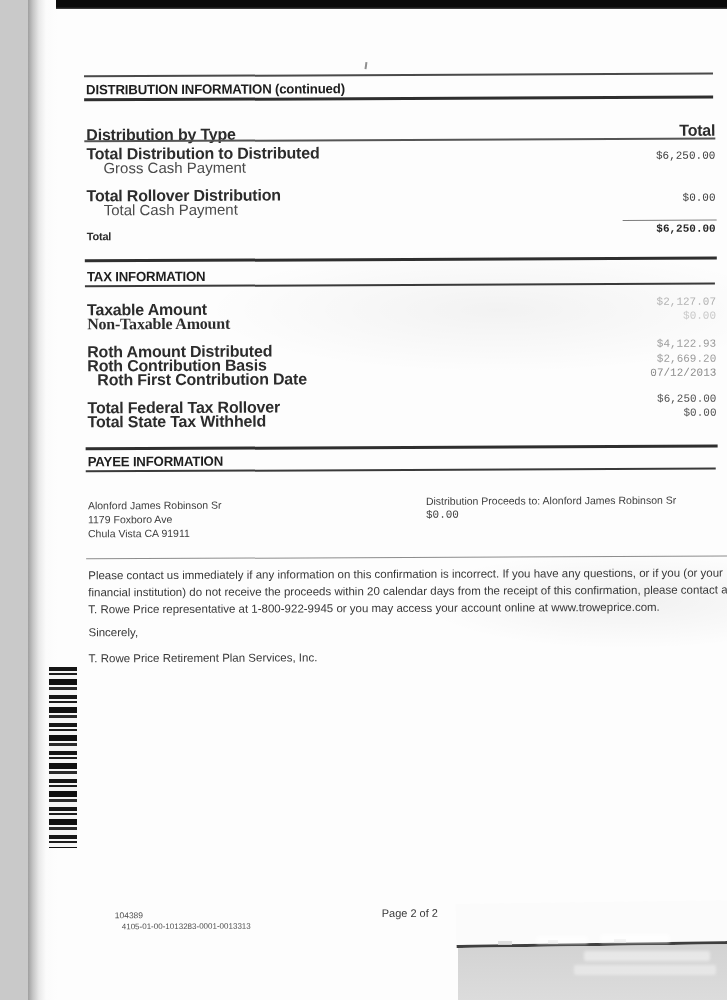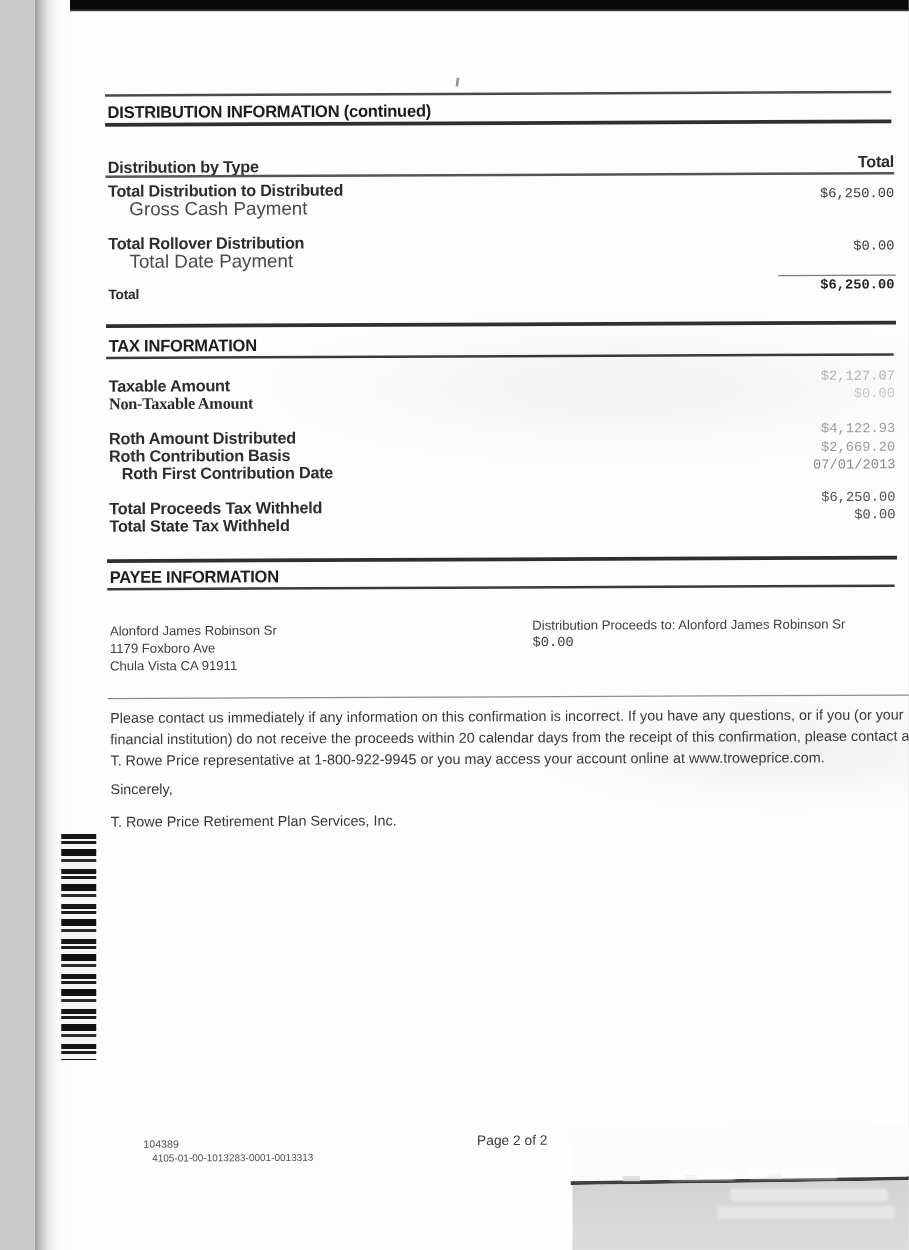--- a/index.html
+++ b/index.html
@@ -33,21 +33,21 @@
     background:#fbfbfb;
     border-bottom:3px solid #3f3f3f;
     border-bottom-right-radius:30px;
     transform:rotate(-0.8deg);
   }
   .line-gap{position:absolute;height:4px;background:#d8d8d8;opacity:.85;}
   .ghost{position:absolute;background:rgba(255,255,255,0.65);filter:blur(1.4px);border-radius:2px;}
   
   .content{position:absolute;left:0;top:0;width:727px;height:1000px;transform:rotate(-0.25deg);transform-origin:370px 300px;}
   .rule{position:absolute;background:#3c3c3c;}
-  .lbl{position:absolute;font-weight:bold;font-size:13px;letter-spacing:-0.2px;color:#2c2c2c;white-space:nowrap;}
+  .lbl{position:absolute;font-weight:bold;font-size:16px;letter-spacing:-0.2px;color:#2c2c2c;white-space:nowrap;}
   .sub{position:absolute;font-size:15px;color:#4a4a4a;white-space:nowrap;}
   .val{position:absolute;right:39px;font-family:"Liberation Mono", monospace;font-size:11px;color:#3a3a3a;white-space:nowrap;text-align:right;}
   .heading{position:absolute;font-weight:bold;font-size:13.5px;letter-spacing:-0.2px;color:#1d1d1d;white-space:nowrap;transform:scaleX(0.98);transform-origin:left;}
   .faint1{color:#b2b2b2;}
   .faint2{color:#c8c8c8;}
   .mid1{color:#9b9b9b;}
   .mid2{color:#8a8a8a;}
   .dark{color:#4f4f4f;}
   .bold{font-weight:bold;color:#262626;}
   .addr{position:absolute;font-size:10.5px;color:#3d3d3d;white-space:nowrap;}
@@ -88,21 +88,21 @@
 
       <div class="lbl" style="left:59px;top:125px;">Distribution by Type</div>
       <div class="lbl" style="right:39px;top:123px;">Total</div>
       <div class="rule" style="left:57px;top:139px;width:631px;height:1.5px;background:#555;"></div>
 
       <div class="lbl" style="left:59px;top:144px;">Total Distribution to Distributed</div>
       <div class="sub" style="left:76px;top:158px;">Gross Cash Payment</div>
       <div class="val" style="top:151px;">$6,250.00</div>
 
       <div class="lbl" style="left:59px;top:186px;">Total Rollover Distribution</div>
-      <div class="sub" style="left:76px;top:200px;">Total Date Payment</div>
+      <div class="sub" style="left:76px;top:200px;">Total Cash Payment</div>
       <div class="val" style="top:193px;">$0.00</div>
 
       <div class="rule" style="left:595px;top:221px;width:94px;height:1.2px;background:#7d7d7d;"></div>
       <div class="lbl" style="left:59px;top:229px;font-size:11px;">Total</div>
       <div class="val bold" style="top:224px;">$6,250.00</div>
     </div>
 
     <div>
       <div class="rule" style="left:57px;top:258px;width:632px;height:2.5px;background:#2f2f2f;"></div>
       <div class="heading" style="left:59px;top:268px;">TAX INFORMATION</div>
@@ -114,23 +114,23 @@
       <div class="lbl" style="left:59px;top:314px;font-family:Liberation Serif, serif;">Non-Taxable Amount</div>
       <div class="val faint2" style="top:311px;">$0.00</div>
 
       <div class="lbl" style="left:59px;top:342px;">Roth Amount Distributed</div>
       <div class="val mid1" style="top:339px;">$4,122.93</div>
 
       <div class="lbl" style="left:59px;top:356px;">Roth Contribution Basis</div>
       <div class="val mid1" style="top:354px;">$2,669.20</div>
 
       <div class="lbl" style="left:59px;top:370px;padding-left:10px;">Roth First Contribution Date</div>
-      <div class="val mid2" style="top:368px;">07/01/2013</div>
+      <div class="val mid2" style="top:368px;">07/12/2013</div>
 
-      <div class="lbl" style="left:59px;top:398px;">Total Proceeds Tax Withheld</div>
+      <div class="lbl" style="left:59px;top:398px;">Total Federal Tax Rollover</div>
       <div class="val dark" style="top:394px;">$6,250.00</div>
 
       <div class="lbl" style="left:59px;top:412px;">Total State Tax Withheld</div>
       <div class="val dark" style="top:408px;">$0.00</div>
     </div>
 
     <div>
       <div class="rule" style="left:57px;top:446px;width:632px;height:2.5px;background:#2f2f2f;"></div>
       <div class="heading" style="left:59px;top:453px;">PAYEE INFORMATION</div>
       <div class="rule" style="left:57px;top:469px;width:630px;height:1.8px;background:#3a3a3a;"></div>

